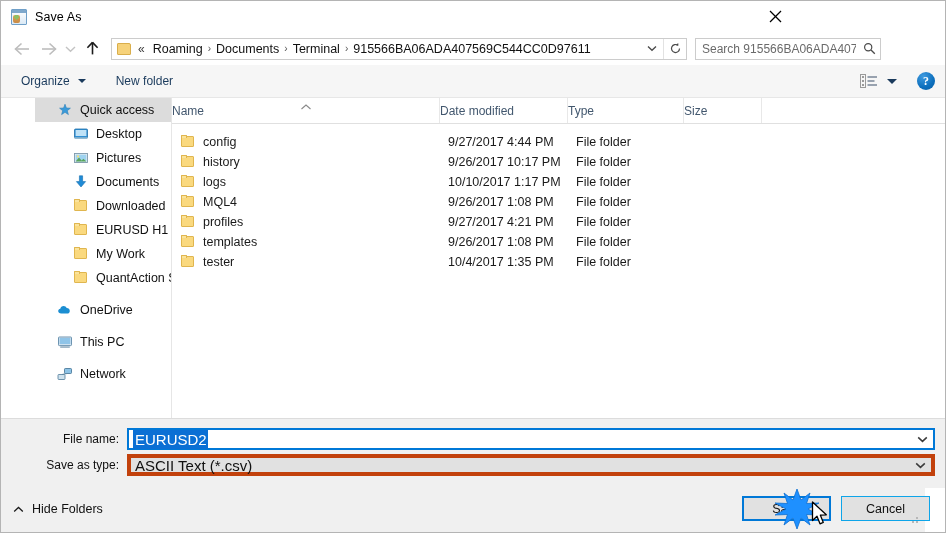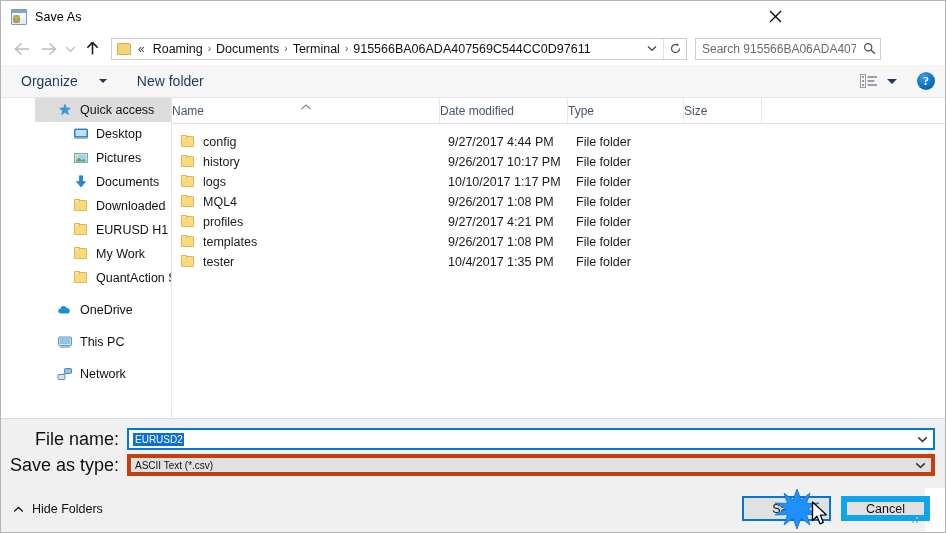--- a/index.html
+++ b/index.html
@@ -138,22 +138,22 @@
   
   .cmdbar {
     position: absolute; left: 0; top: 64px;
     width: 946px; height: 33px;
     background: #f6f6f6;
     border-bottom: 1px solid #dededea0;
     display: flex; align-items: center;
     box-sizing: border-box;
   }
   .cmd-item {
-    font-size: 14px; color: #1a3a5c;
-    padding: 3px 8px; display: flex; align-items: center; gap: 21px;
+    font-size: 12px; color: #1a3a5c;
+    padding: 3px 8px; display: flex; align-items: center; gap: 8px;
   }
   .cmd-item.organize { margin-left: 12px; }
   .cmd-item.newfolder { margin-left: 14px; }
   .cmd-caret {
     width: 0; height: 0;
     border-left: 4px solid transparent;
     border-right: 4px solid transparent;
     border-top: 4px solid #1a3a5c;
   }
   .cmd-right {
@@ -270,35 +270,35 @@
     width: 946px; height: 70px;
     background: #f0f0f0;
     border-top: 1px solid #dcdcdc;
     box-sizing: border-box;
   }
   .form-row { position: absolute; left: 0; display: flex; align-items: center; width: 946px; }
   .form-row.name-row { top: 9px; }
   .form-row.type-row { top: 35px; }
   .form-label {
     width: 126px; text-align: right; padding-right: 8px;
-    font-size: 18px; color: #101010;
+    font-size: 12px; color: #101010;
     box-sizing: border-box;
   }
   .combo {
     width: 808px; height: 22px;
     background: #ffffff;
     border: 1px solid #7a7a7a;
     box-sizing: border-box;
     display: flex; align-items: center;
     position: relative;
   }
   .combo.focused { border: 2px solid #0078d7; }
   .combo.readonly { background: #e1e1e1; border: 4px solid #c2410c; }
   .combo-text {
-    font-size: 10px; color: #101010; padding-left: 4px;
+    font-size: 15px; color: #101010; padding-left: 4px;
     display: flex; align-items: center; height: 100%;
   }
   .sel-text {
     background: #0b6fd4; color: #ffffff; padding: 1px 1px 1px 2px;
   }
   .combo-arrow {
     position: absolute; right: 0; top: 0; bottom: 0; width: 22px;
     display: flex; align-items: center; justify-content: center;
   }
 
@@ -311,21 +311,21 @@
   }
   .hide-folders {
     position: absolute; left: 12px; top: 14px;
     display: flex; align-items: center; gap: 8px;
     font-size: 12.5px; color: #101010;
   }
   .btn {
     position: absolute; top: 8px;
     width: 89px; height: 25px;
     background: #e1e1e1;
-    border: 6px solid #0ea5e9;
+    border: 1px solid #0ea5e9;
     box-sizing: border-box;
     font-size: 12.5px; color: #101010;
     display: flex; align-items: center; justify-content: center;
   }
   .btn.save { left: 741px; border: 2px solid #0078d7; background: #e1e1e1; }
   .btn.cancel { left: 840px; }
   .resize-grip { position: absolute; right: 4px; bottom: 3px; }
 
   
   .click-burst {

